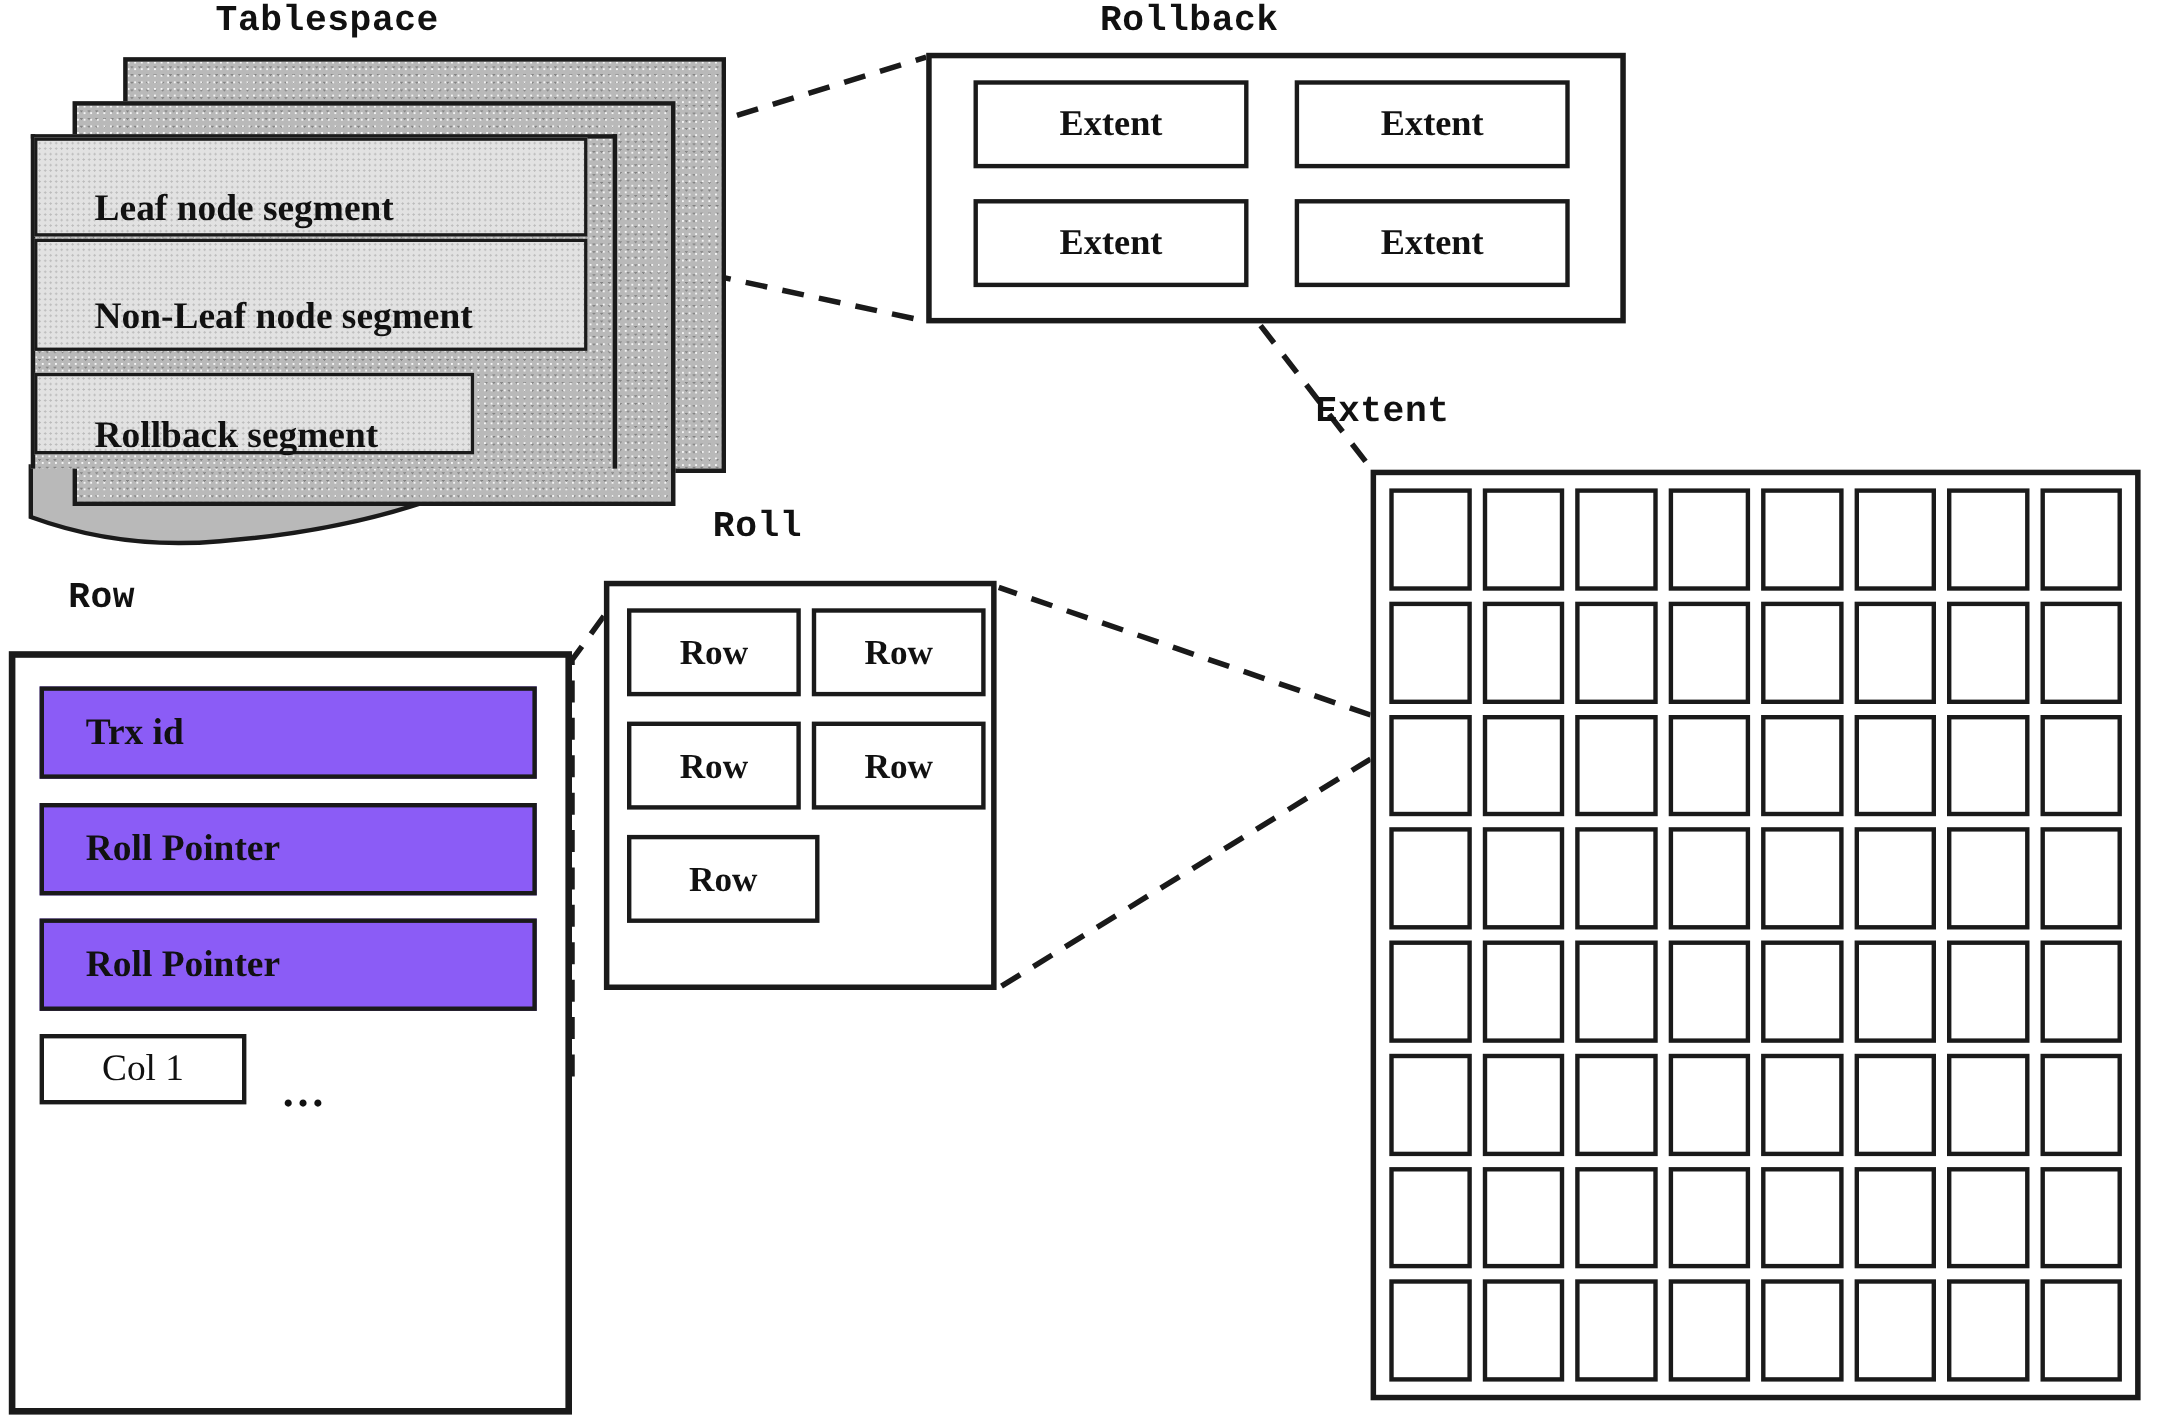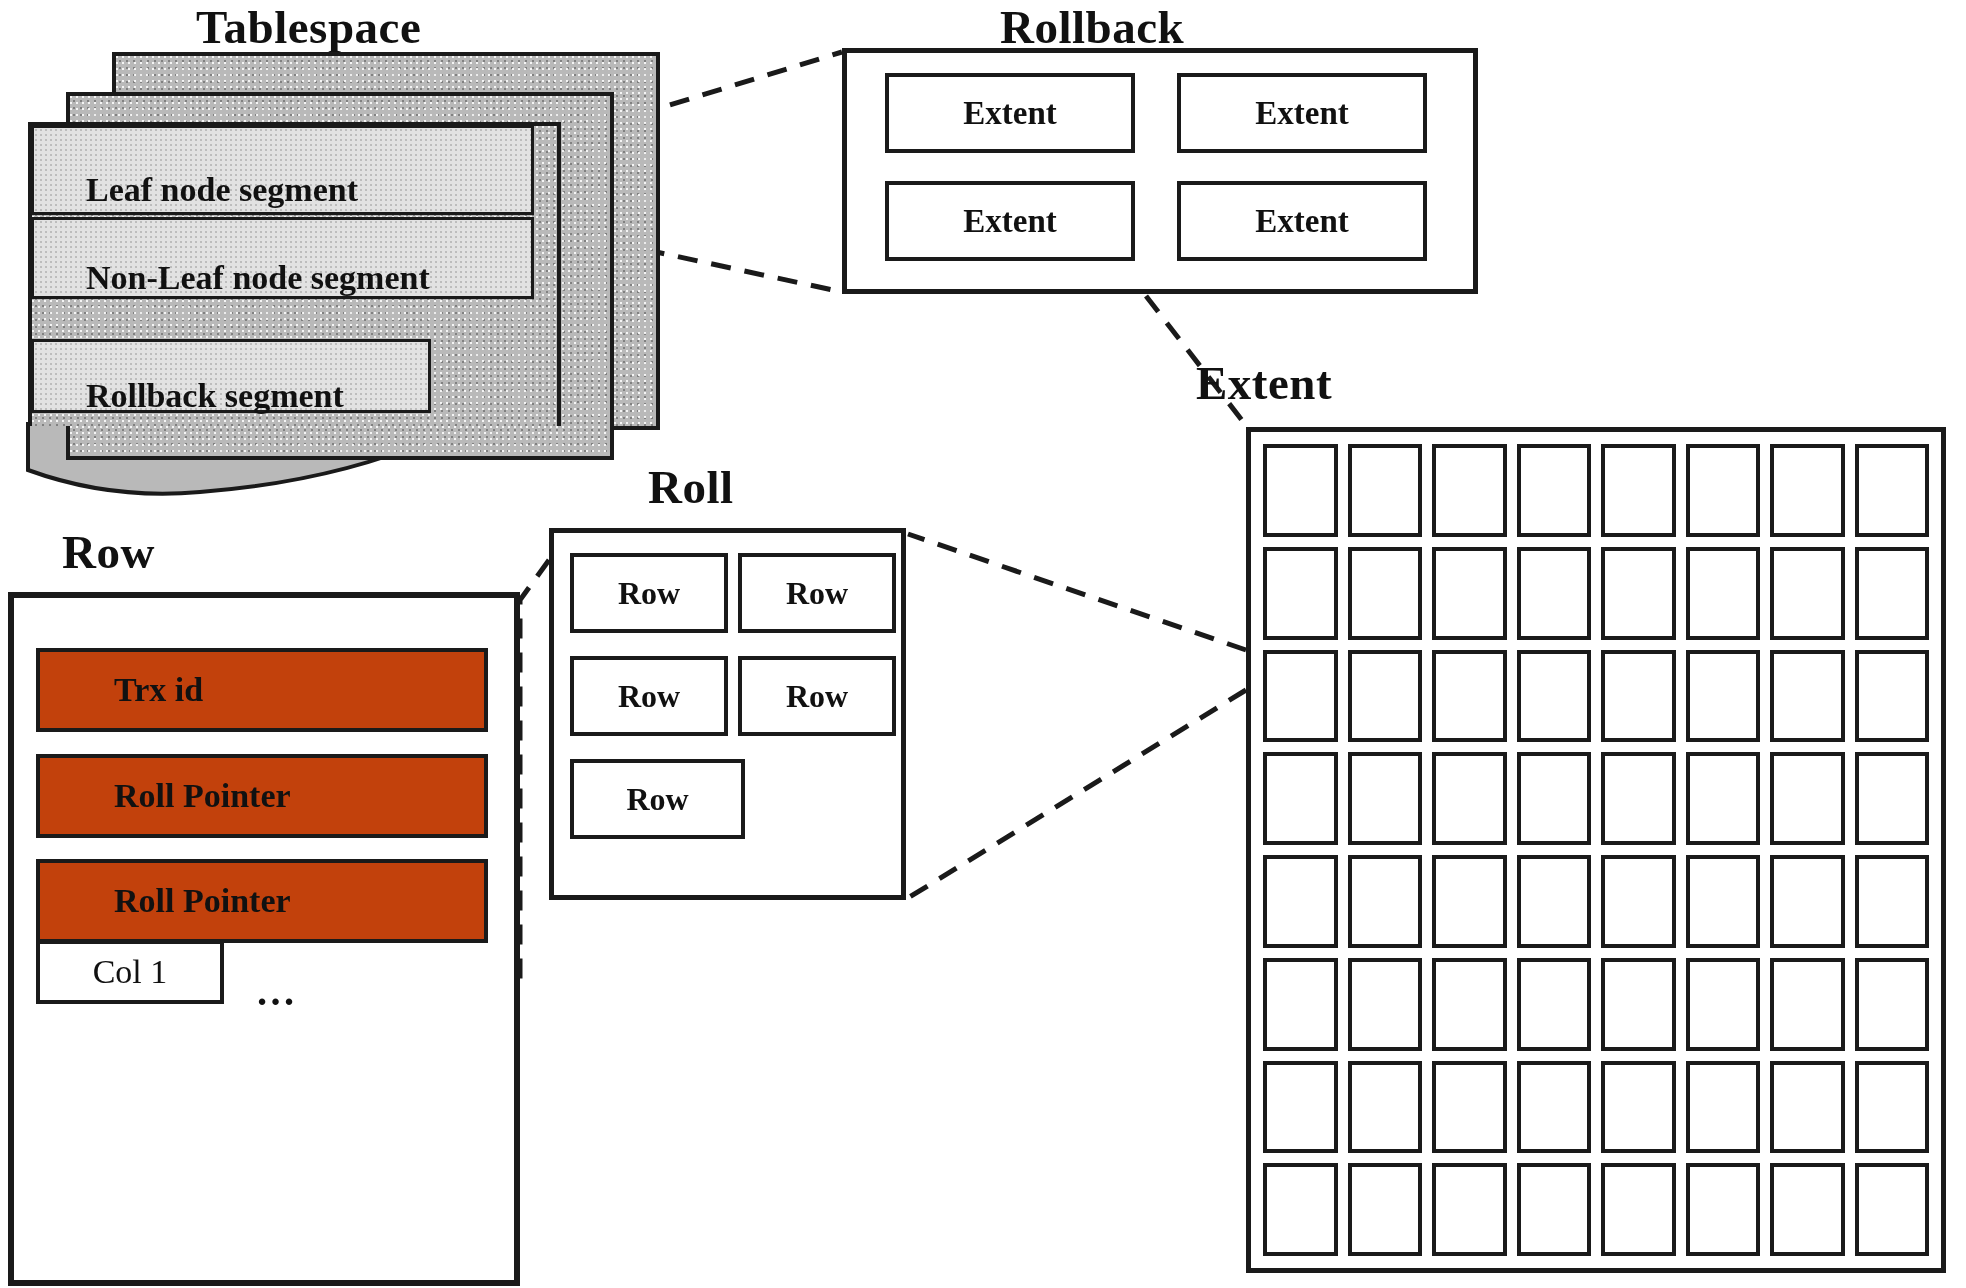--- a/index.html
+++ b/index.html
@@ -20,21 +20,22 @@
 
   
   .label {
     position: absolute;
     font-weight: 700;
     color: #111;
     white-space: nowrap;
     letter-spacing: .5px;
   }
   .title-lbl {
-    font-size: 47px;
+    font-size: 33px;
+    font-family: Liberation Mono, monospace;
   }
 
   .svg-layer {
     position: absolute;
     left: 0; top: 0;
     width: 1966px;
     height: 1288px;
     pointer-events: none;
   }
 
@@ -79,21 +80,21 @@
   }
   .seg-band span {
     font-weight: 700;
     font-size: 34px;
     color: #111;
     padding-left: 52px;
     white-space: nowrap;
     margin-top: 40px;
   }
   .seg-leaf     { left: 31px;  top: 125px; width: 503px; height: 90px; }
-  .seg-nonleaf  { left: 31px;  top: 217px; width: 503px; height: 82px; }
+  .seg-nonleaf  { left: 31px;  top: 217px; width: 503px; height: 102px; }
   .seg-rollback { left: 31px;  top: 339px; width: 400px; height: 74px; text-align: center; }
 
   
   .segment-box {
     position: absolute;
     left: 842px;
     top: 48px;
     width: 636px;
     height: 246px;
     border: 5px solid #1a1a1a;
@@ -175,29 +176,28 @@
     top: 592px;
     width: 512px;
     height: 694px;
     border: 6px solid #1a1a1a;
     background: #fff;
     box-sizing: border-box;
   }
   .row-field {
     position: absolute;
     border: 4px solid #1a1a1a;
-    background: #c2410c;
+    background: #8b5cf6;
     box-sizing: border-box;
     display: flex;
     align-items: center;
     font-weight: 700;
     font-size: 34px;
     color: #111;
-    padding-left: 74px;
-    margin-top: 24px;
+    padding-left: 38px;
   }
   .rf-trx   { left: 22px; top: 26px;  width: 452px; height: 84px; }
   .rf-rp1   { left: 22px; top: 132px; width: 452px; height: 84px; }
   .rf-rp2   { left: 22px; top: 237px; width: 452px; height: 84px; }
 
   .col-cell {
     position: absolute;
     border: 4px solid #1a1a1a;
     background: #fff;
     box-sizing: border-box;

